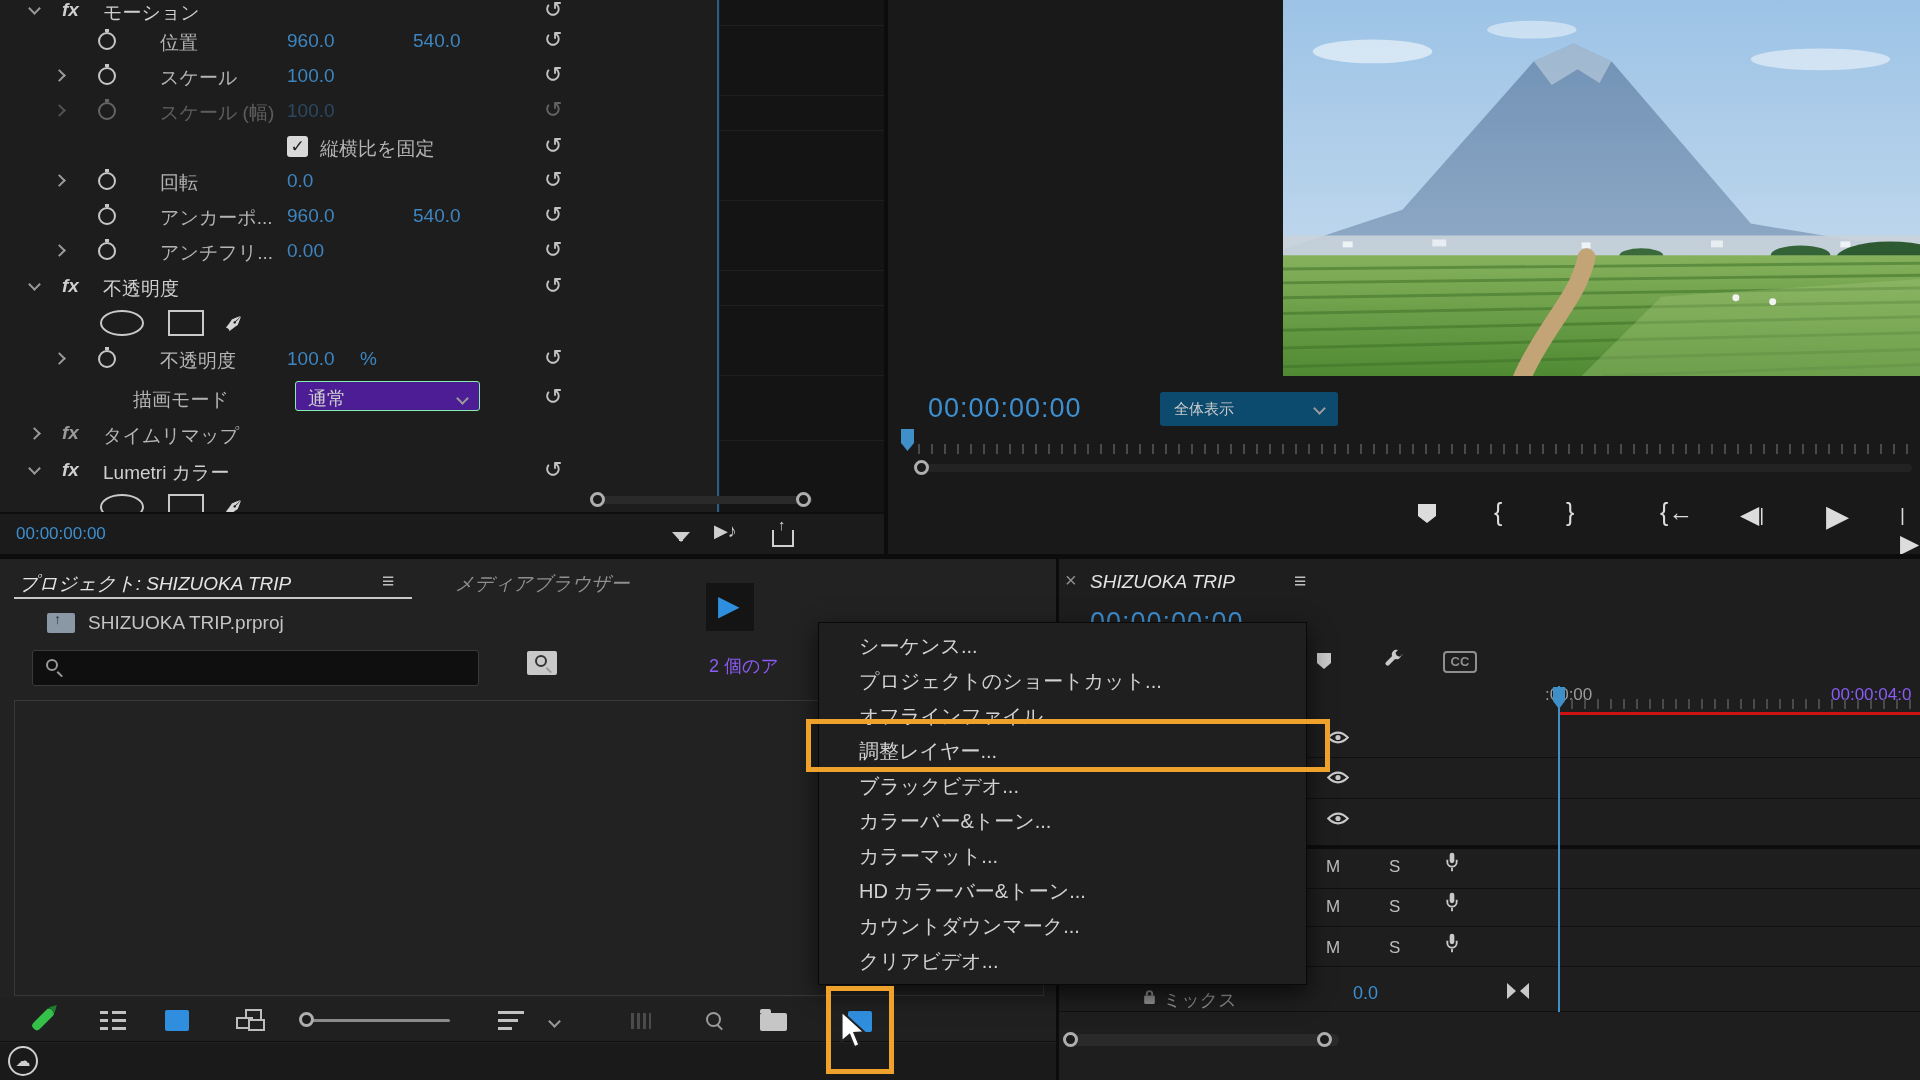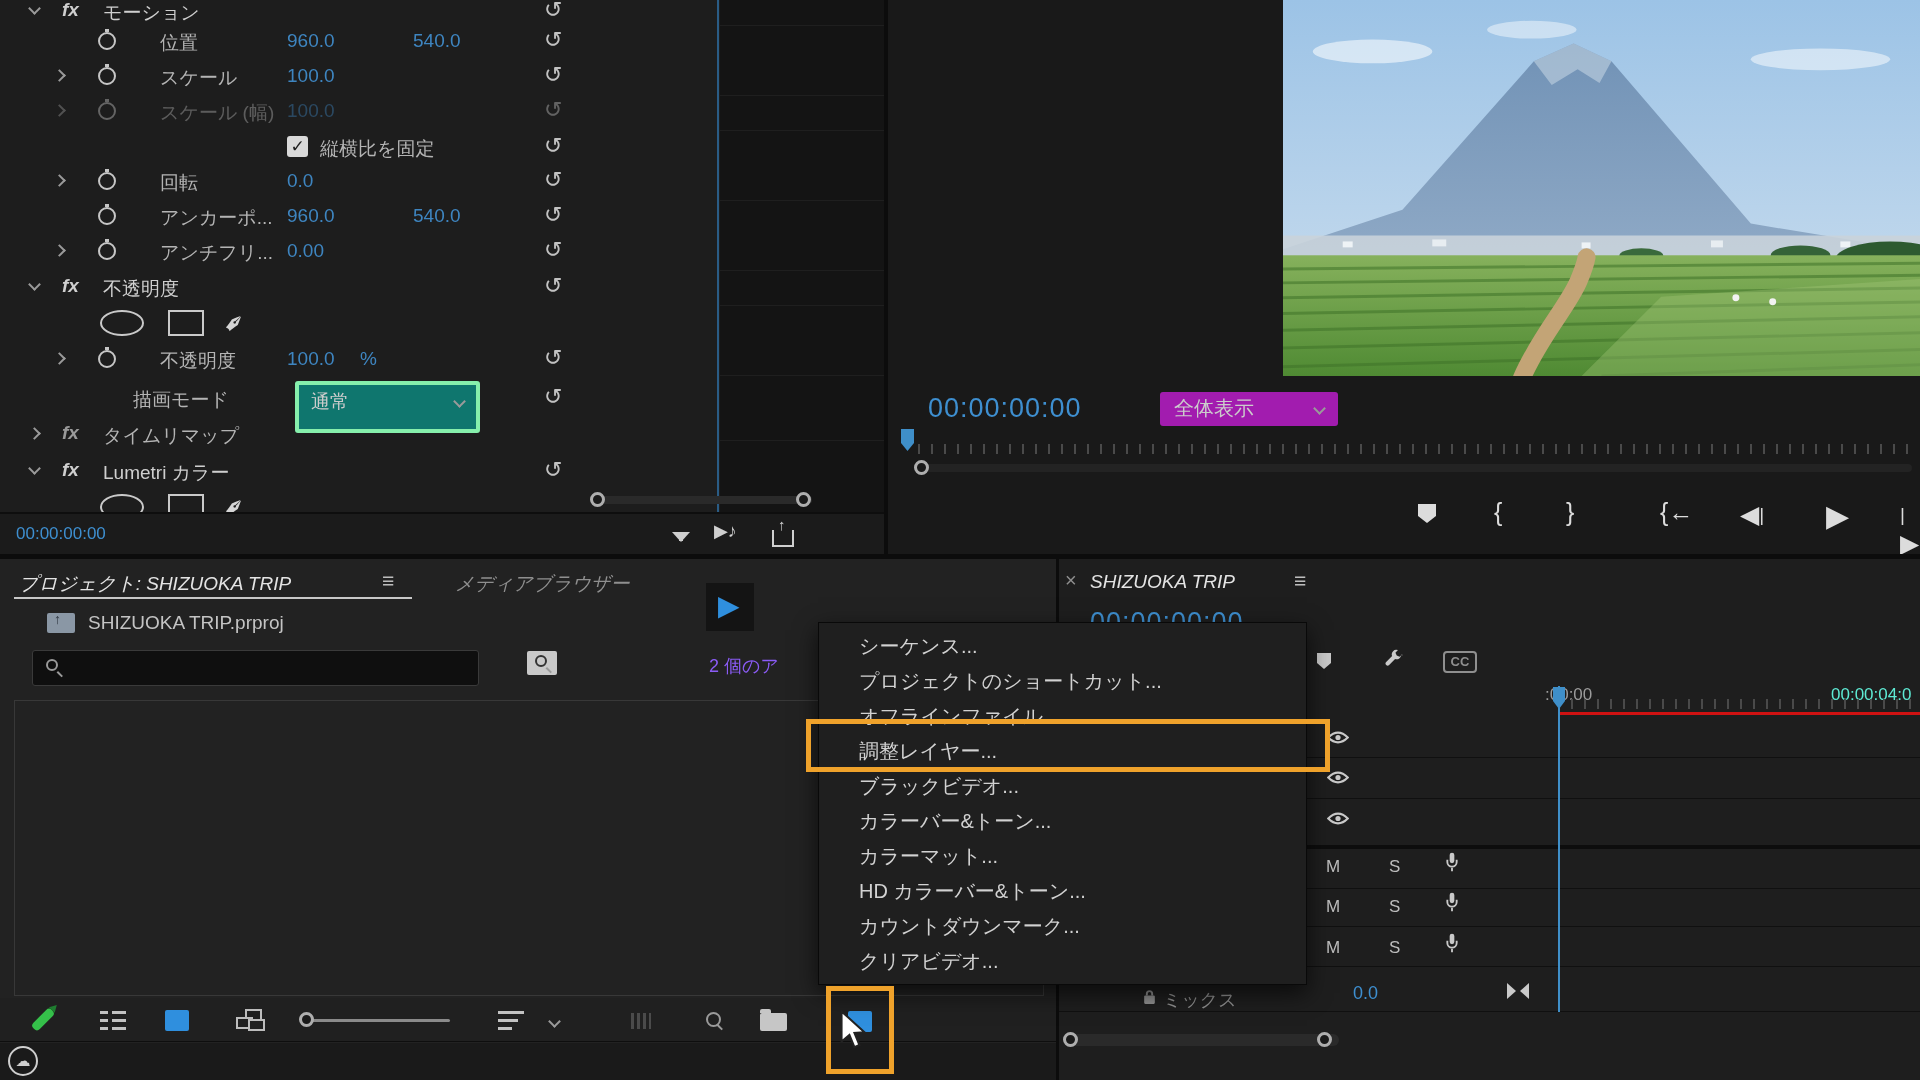--- a/index.html
+++ b/index.html
@@ -25,38 +25,38 @@
   .chev { position:absolute; width:9px; height:9px; border-right:2px solid #9a9a9a; border-bottom:2px solid #9a9a9a; }
   .chev.right { transform:rotate(-45deg); top:9px; }
   .chev.down  { transform:rotate(45deg); top:7px; }
   .fxg { position:absolute; left:62px; top:2px; font-size:19px; font-style:italic; font-weight:bold; color:#cfcfcf; }
   .sw { position:absolute; left:98px; top:5px; width:18px; height:18px; border:2px solid #c6c6c6; border-radius:50%; }
   .sw::before { content:""; position:absolute; left:5px; top:-5px; width:4px; height:3px; background:#c6c6c6; }
   .dim { opacity:.42; }
   .cbx { position:absolute; left:287px; top:3px; width:21px; height:21px; background:#d9d9d9; border-radius:3px;
          color:#1d1d1d; font-size:17px; font-weight:bold; text-align:center; line-height:21px; }
   .masktool { position:absolute; top:2px; border:2px solid #c9c9c9; }
-  .dropdown { position:absolute; left:295px; top:-3px; width:185px; height:52px; background:#0f766e;
-              border:4px solid #86efac; border-radius:3px; color:#cccccc; font-size:19px; line-height:33px;
+  .dropdown { position:absolute; left:295px; top:-3px; width:185px; height:30px; background:#4c1d95;
+              border:1px solid #86efac; border-radius:3px; color:#cccccc; font-size:19px; line-height:33px;
               padding-left:12px; }
   .dropdown .dchev { position:absolute; right:12px; top:12px; width:9px; height:9px;
                      border-right:2px solid #9a9a9a; border-bottom:2px solid #9a9a9a; transform:rotate(45deg); }
   #fx-kf { left:720px; top:0; width:164px; height:512px; background:#141414; }
   #fx-kf .stripe { position:absolute; left:0; width:164px; height:1px; background:#1f1f1f; }
   #fx-vline { left:717px; top:0; width:2px; height:512px; background:#2a5c85; }
   #fx-bottom { left:0; top:512px; width:884px; height:42px; background:#1b1b1b; border-top:2px solid #0e0e0e; }
   .tc-small { color:#3e8fd0; font-size:17px; }
   .funnel { position:absolute; width:0; height:0; border-left:9px solid transparent; border-right:9px solid transparent; border-top:10px solid #cfcfcf; }
   .funnel::after { content:""; position:absolute; left:-2px; top:-10px; width:4px; height:9px; background:#cfcfcf; }
   .exporticon { position:absolute; width:22px; height:17px; border:2px solid #cfcfcf; border-top:none; }
   .exporticon span { position:absolute; left:4px; top:-14px; color:#cfcfcf; font-size:15px; }
 
   
   .tc-big { color:#3e8fd0; font-size:27px; letter-spacing:1px; }
-  .zoomsel { position:absolute; background:#a21caf; border-radius:3px; color:#cccccc; font-size:20px; }
+  .zoomsel { position:absolute; background:#0c4a6e; border-radius:3px; color:#cccccc; font-size:15px; }
   .ruler { background:repeating-linear-gradient(90deg,#4a4a4a 0 2px,transparent 2px 13px); }
   .knob { position:absolute; width:15px; height:15px; border:3px solid #aeaeae; border-radius:50%; background:#1a1a1a; }
   .transport { color:#dcdcdc; font-size:25px; }
 
   
   .tabtxt { font-size:19px; white-space:nowrap;font-style:italic; }
   .active-tab { color:#e4e4e4; }
   .inactive-tab { color:#8f8f8f; }
   .paneltab-underline { background:#c8c8c8; height:2px; }
   .hamb { color:#bdbdbd; font-size:21px; }
@@ -385,21 +385,21 @@
 
     <svg class="abs" style="left:256px;top:92px" width="18" height="20">
       <path d="M2 2 h14 v10 l-7 6 -7 -6 z" fill="#c9c9c9"></path>
     </svg>
     <svg class="abs" style="left:324px;top:90px" width="22" height="22" viewBox="0 0 20 20">
       <path d="M16.5 5.2a4.1 4.1 0 0 1-5.5 3.9L5.6 14.5a1.9 1.9 0 1 1-2.7-2.7L8.3 6.4A4.1 4.1 0 0 1 13.6 1l-2.3 2.3 1.2 2.6 2.6 1.2 2.3-2.3c.1.5.1.9.1 1.4z" fill="#c9c9c9"></path>
     </svg>
     <span class="abs" style="left:384px;top:92px;width:34px;height:22px;border:2px solid #8f8f8f;border-radius:4px;color:#8f8f8f;font-size:13px;font-weight:bold;text-align:center;line-height:18px">CC</span>
 
     <span class="abs" style="left:486px;top:126px;font-size:17px;color:#9c9c9c">:00:00</span>
-    <span class="abs" style="left:772px;top:126px;font-size:17px;color:#5eead4;white-space:nowrap">00:00:04:0</span>
+    <span class="abs" style="left:772px;top:126px;font-size:17px;color:#8b5cf6;white-space:nowrap">00:00:04:0</span>
     <div class="abs ruler" style="left:499px;top:140px;width:362px;height:10px"></div>
 
     <div class="redbar" style="left:499px;top:153px;width:362px"></div>
 
     <div class="rowline" style="left:0;top:198px;width:861px"></div>
     <div class="rowline" style="left:0;top:239px;width:861px"></div>
     <div class="rowline" style="left:0;top:286px;width:861px;height:4px;background:#0d0d0d"></div>
     <div class="rowline" style="left:0;top:329px;width:861px"></div>
     <div class="rowline" style="left:0;top:367px;width:861px"></div>
     <div class="rowline" style="left:0;top:407px;width:861px"></div>

